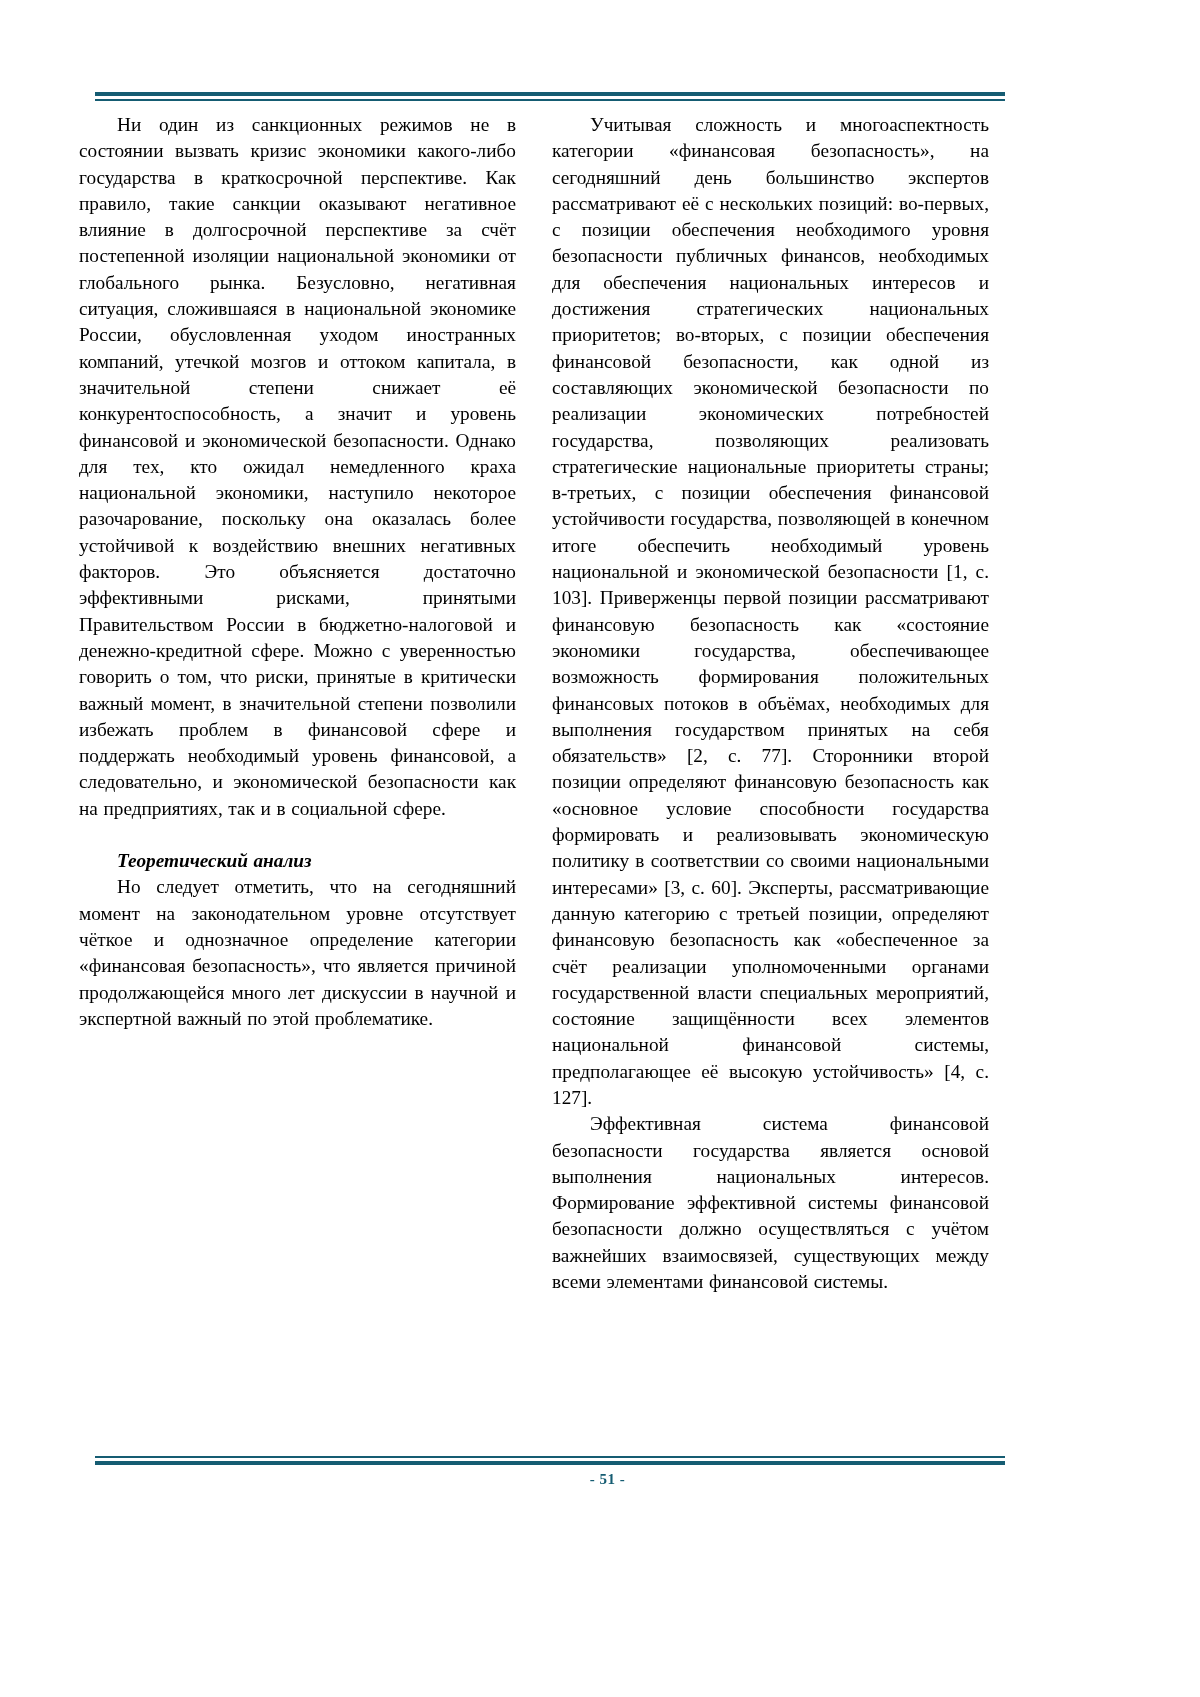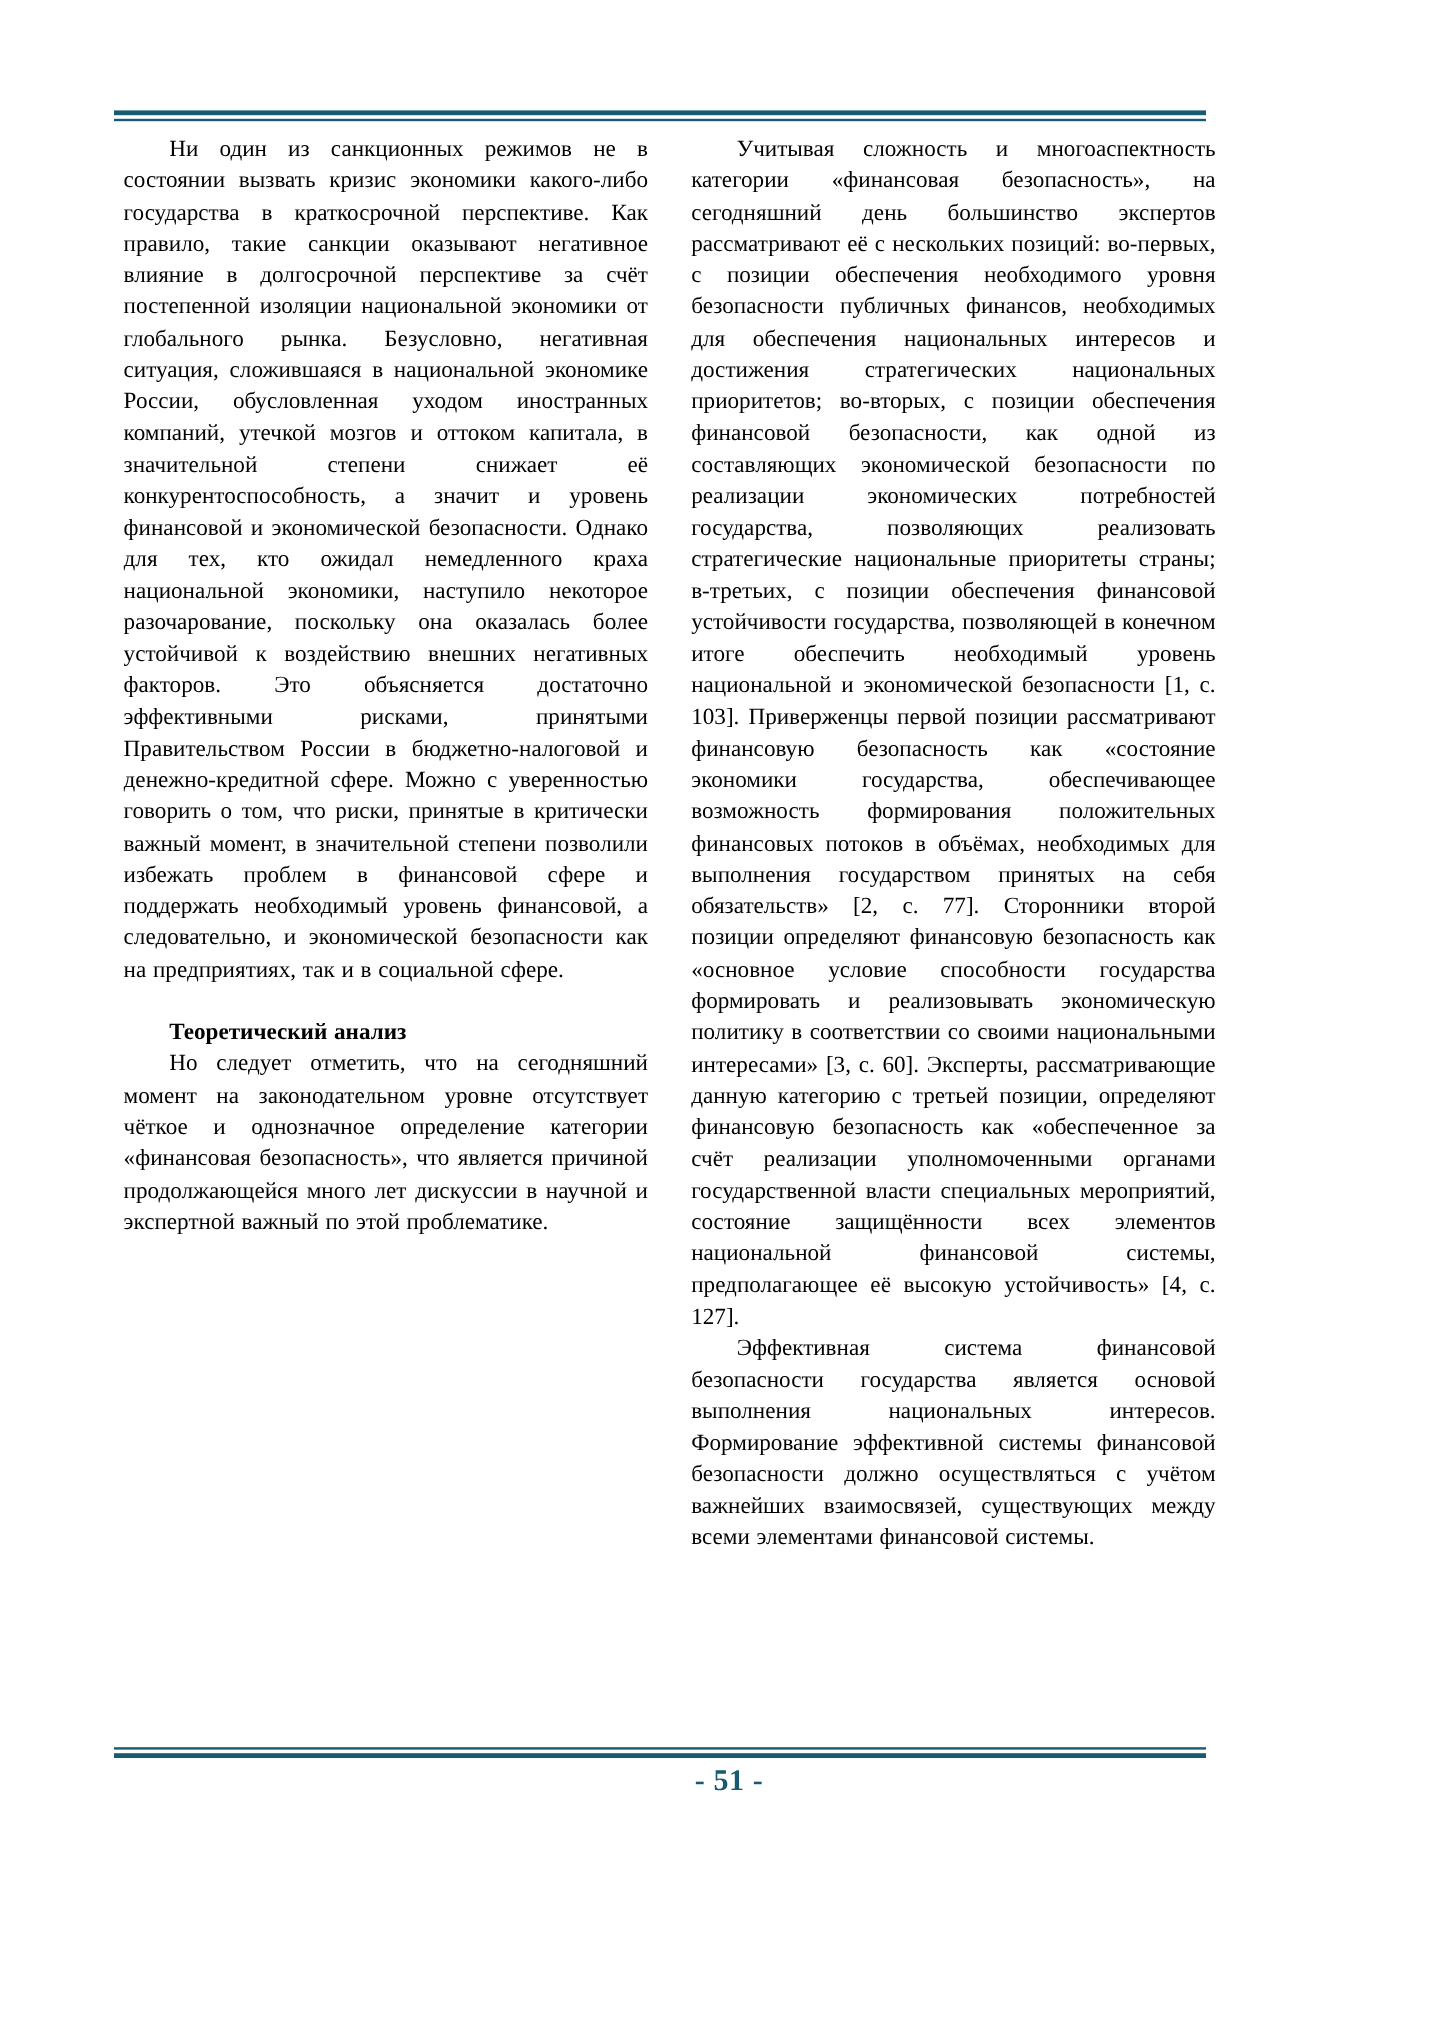--- a/index.html
+++ b/index.html
@@ -25,49 +25,50 @@
   }
   .rule-bottom {
     position: absolute;
     left: 95px; top: 1456px; width: 910px;
     height: 9px;
     border-top: 2px solid var(--accent);
     border-bottom: 4px solid var(--accent);
   }
   .columns {
     position: absolute;
-    left: 103px; top: 112px; width: 910px; height: 1342px;
+    left: 79px; top: 112px; width: 910px; height: 1342px;
     display: flex;
     gap: 36px;
     overflow: hidden;
   }
   .col {
     width: 437px;
     font-size: 19.3px;
     line-height: 26.3px;
     text-align: justify;
     word-spacing: 0.04em;
   }
   .col p { text-indent: 38px; }
   .col p.noindent { text-indent: 0; }
   .heading {
     font-weight: bold;
     text-indent: 38px;
     margin-top: 26px;
     font-size: 19.3px;
     line-height: 26.3px;
     text-align: left;
+    font-style: italic;
   }
   .page-number {
     position: absolute;
     left: 15px; right: 0; top: 1471px;
     text-align: center;
     color: var(--accent);
     font-weight: bold;
-    font-size: 25px;
+    font-size: 15px;
     letter-spacing: 0.5px;
   }
 </style>
 </head>
 <body>
 
 <div class="page">
 
   <div class="rule-top"></div>
 

